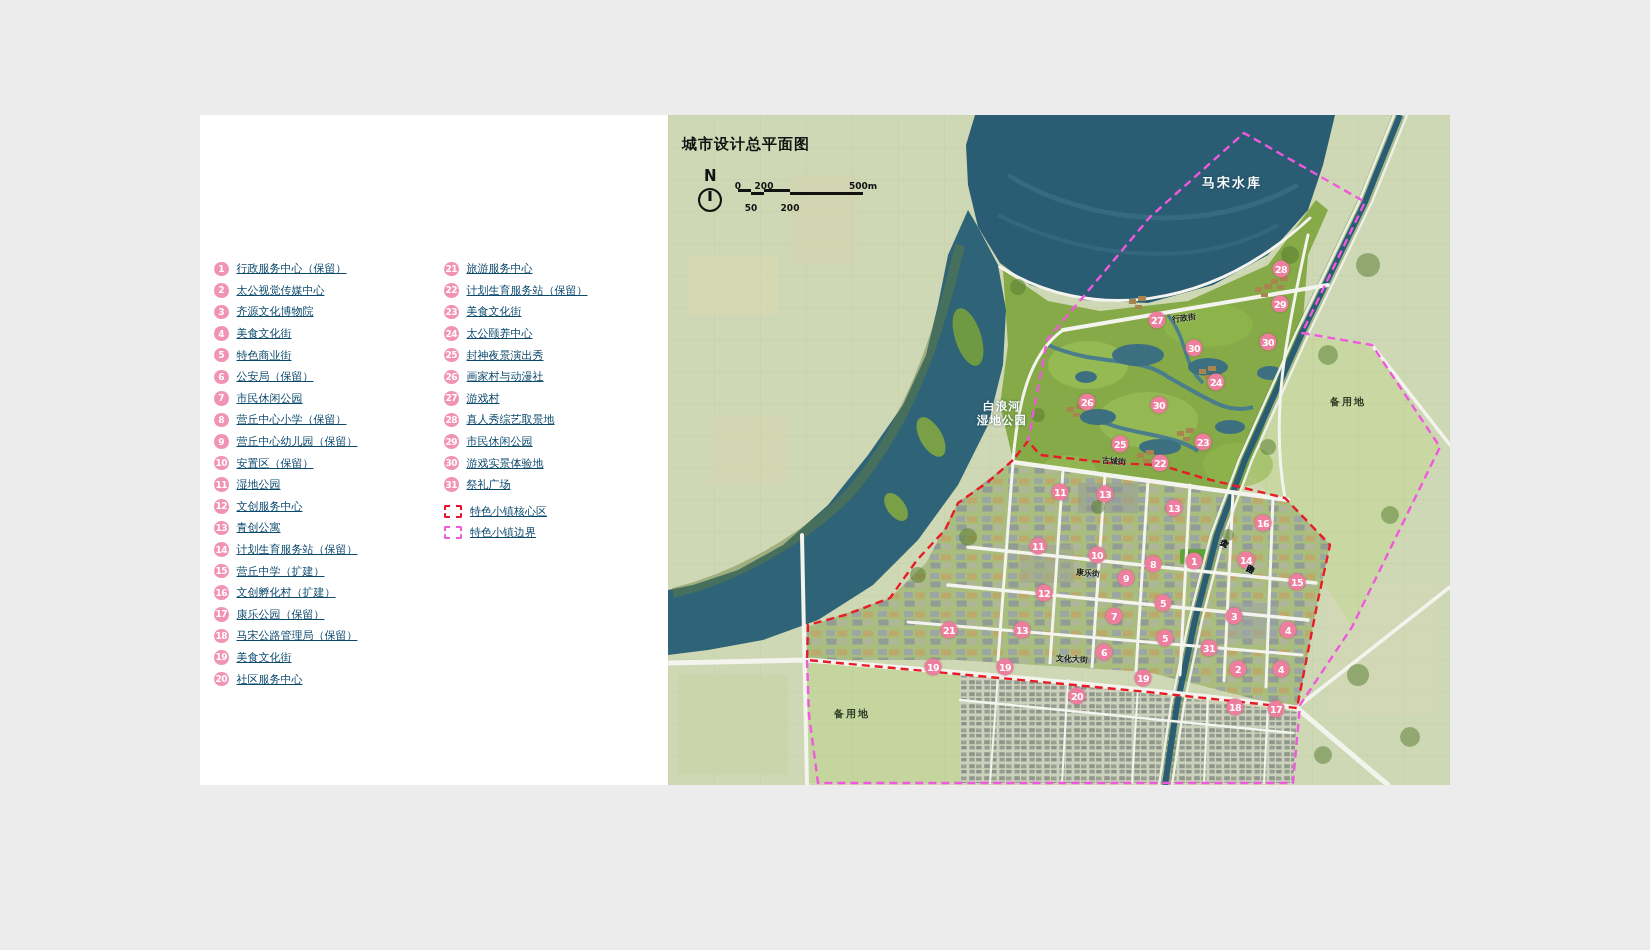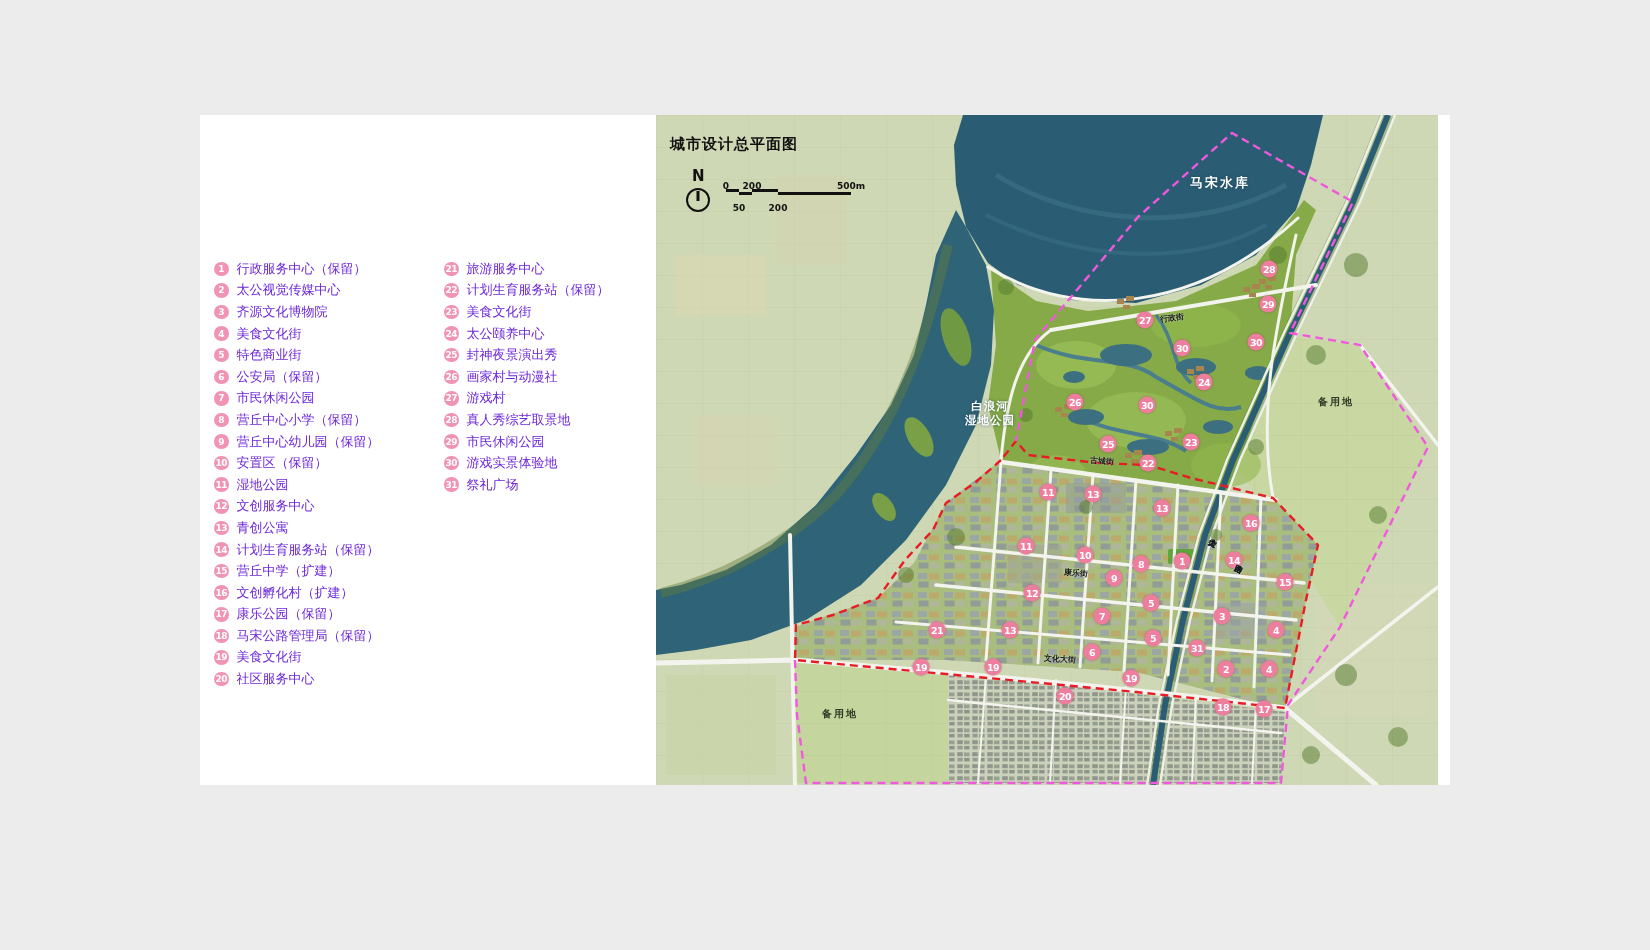--- a/index.html
+++ b/index.html
@@ -17,27 +17,27 @@
   .legend{position:absolute;left:0;top:0;width:468px;height:670px;background:#fff;}
   .lg-col{position:absolute;top:143px;display:flex;flex-direction:column;}
   .lg-col1{left:14px;}
   .lg-col2{left:244px;}
   .lg-item{height:21.6px;display:flex;align-items:center;gap:8px;white-space:nowrap;}
   .lg-num{
     width:14.5px;height:14.5px;border-radius:50%;background:#f193b4;
     color:#fff;font-size:9px;font-weight:bold;display:flex;
     align-items:center;justify-content:center;flex:0 0 auto;letter-spacing:-0.5px;
   }
-  .lg-txt{font-size:13px;color:#6d28d9;font-weight:500;}
+  .lg-txt{font-size:11px;color:#0c4a6e;font-weight:500;text-decoration:underline;}
   .lg-bound{height:21.6px;display:flex;align-items:center;gap:8px;white-space:nowrap;}
   .lg-swatch{width:14px;height:9px;border-radius:2px;border:2px dashed #e8112d;flex:0 0 auto;}
   .lg-bounds{margin-top:5px;display:flex;flex-direction:column;}
   
   .map{
-    position:absolute;left:456px;top:0;width:782px;height:670px;
+    position:absolute;left:468px;top:0;width:782px;height:670px;
     overflow:hidden;background:#cfd8b4;
   }
   .map svg{position:absolute;left:0;top:0;}
   .map-title{
     position:absolute;left:14px;top:20px;font-size:15px;font-weight:bold;
     color:#111;letter-spacing:1px;
   }
   .north-n{position:absolute;left:36px;top:52px;font-size:15px;font-weight:bold;color:#111;}
   .compass{
     position:absolute;left:30px;top:73px;width:24px;height:24px;border:2.5px solid #111;
@@ -194,20 +194,30 @@
             <span class="lg-num">29</span>
             <span class="lg-txt">市民休闲公园</span>
           </div>
           <div class="lg-item">
             <span class="lg-num">30</span>
             <span class="lg-txt">游戏实景体验地</span>
           </div>
           <div class="lg-item">
             <span class="lg-num">31</span>
             <span class="lg-txt">祭礼广场</span>
+          </div>
+        </div>
+      <div class="lg-bounds" id="lg-bounds">
+          <div class="lg-bound">
+            <span class="lg-swatch" style="border-color: rgb(232, 17, 45);"></span>
+            <span class="lg-txt">特色小镇核心区</span>
+          </div>
+          <div class="lg-bound">
+            <span class="lg-swatch" style="border-color: rgb(238, 90, 221);"></span>
+            <span class="lg-txt">特色小镇边界</span>
           </div>
         </div>
     </div>
   </div>
 
   <div class="map">
 
     <svg width="782" height="670" viewBox="0 0 782 670">
       <defs>
         <pattern id="pf" width="46" height="32" patternUnits="userSpaceOnUse">

